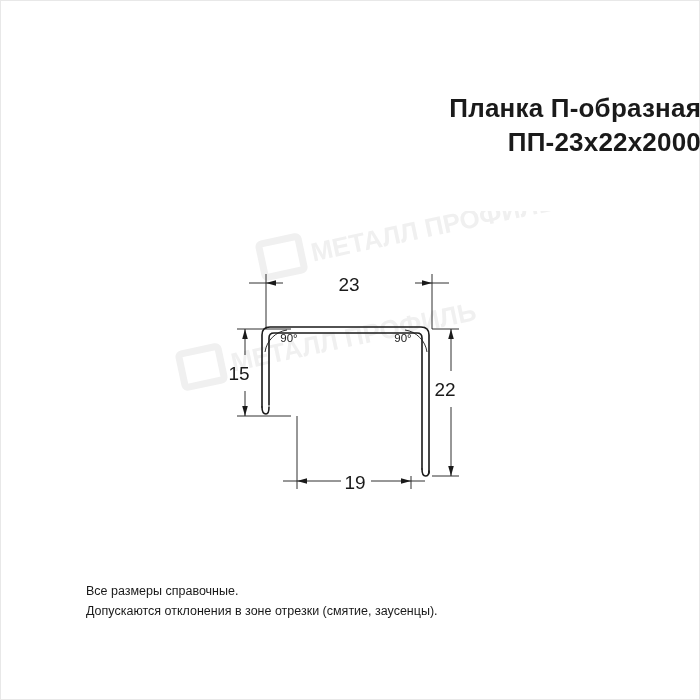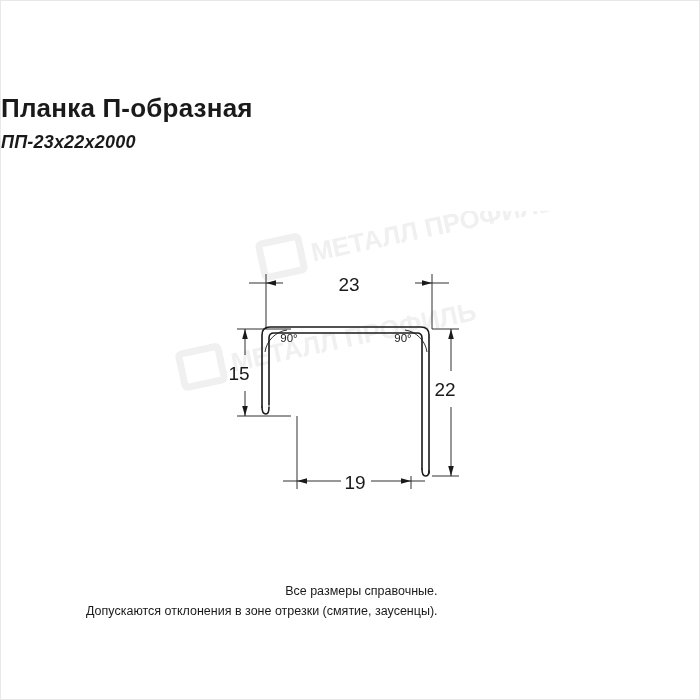--- a/index.html
+++ b/index.html
@@ -19,35 +19,34 @@
     position: absolute;
     inset: 0;
     border: 1px solid #e8e8e8;
     box-sizing: border-box;
   }
   .title-block {
     position: absolute;
     top: 92px;
     left: 0;
     width: 700px;
-    text-align: left;
+    text-align: right;
   }
   .title-line1 {
     font-size: 26px;
     font-weight: bold;
     letter-spacing: 0.2px;
     line-height: 31px;
   }
   .title-line2 {
-    font-size: 18px;
+    font-size: 26px;
     font-weight: bold;
     letter-spacing: 0.2px;
     line-height: 31px;
     margin-top: 3px;
-    font-style: italic;
   }
   .subtitle {
     font-size: 13.5px;
     font-weight: bold;
     margin-top: 15px;
     letter-spacing: 0.1px;
   }
   .drawing {
     position: absolute;
     top: 210px;
@@ -56,21 +55,21 @@
     height: 320px;
   }
   .notes {
     position: absolute;
     left: 85px;
     top: 580px;
     font-size: 12.5px;
     line-height: 20px;
     color: #1a1a1a;
   }
-  .notes div { white-space: nowrap; text-align: right; }
+  .notes div { white-space: nowrap; }
   svg { display: block; }
   text { font-family: "Liberation Sans", sans-serif; }
 </style>
 </head>
 <body>
 
 <div class="page">
 
   <div class="title-block">
     <div class="title-line1">Планка П-образная</div>

